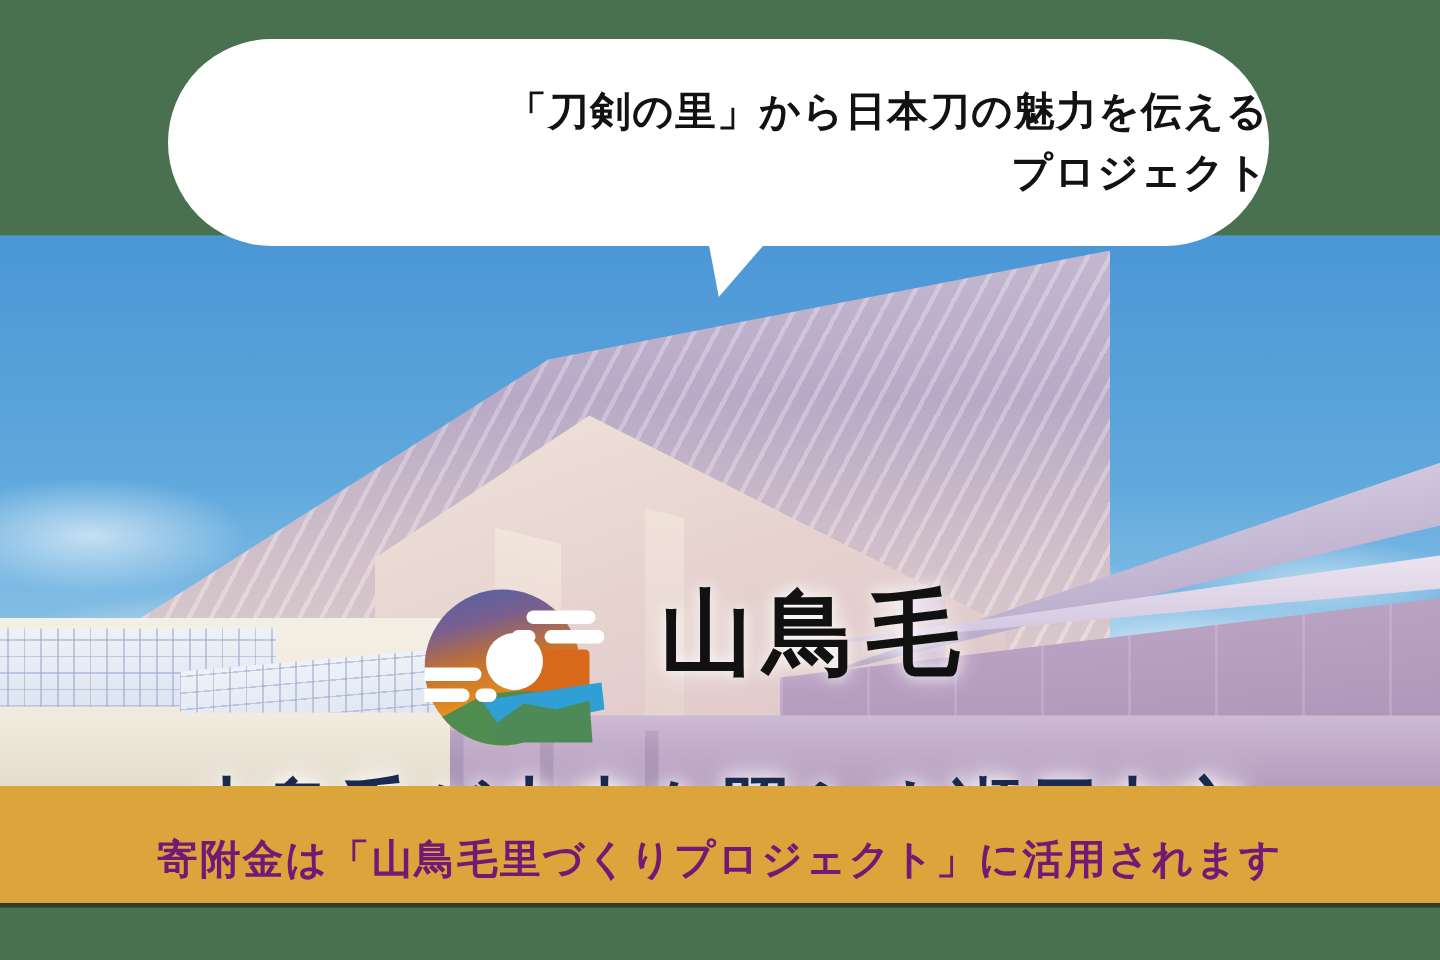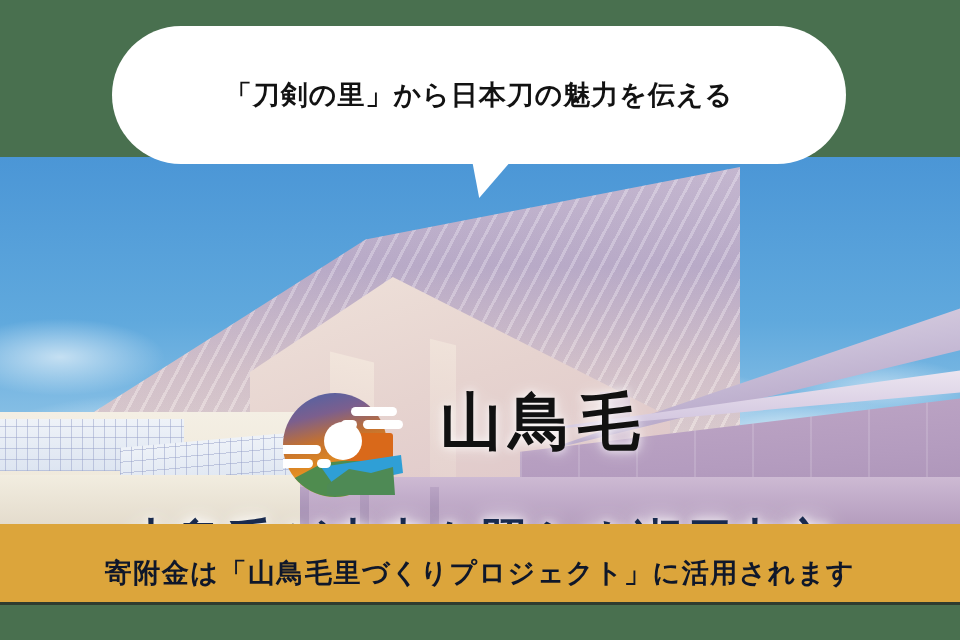--- a/index.html
+++ b/index.html
@@ -93,30 +93,30 @@
     font-family:"DejaVu Sans","Liberation Sans",sans-serif;
     text-shadow:0 0 10px rgba(255,255,255,.9),0 0 20px rgba(255,255,255,.7),0 0 30px rgba(255,255,255,.5);}
 
   
   .katana{position:absolute;left:0;top:157px;width:960px;height:367px;pointer-events:none;}
 
   
   .bubble{position:absolute;left:112px;top:26px;width:734px;height:138px;
     background:#fff;border-radius:69px;z-index:20;}
   .bubble-text{position:absolute;inset:0;display:flex;flex-direction:column;
-    align-items:center;justify-content:center;gap:4px;
+    align-items:flex-end;justify-content:center;gap:4px;
     font-size:27px;font-weight:700;color:#121212;letter-spacing:1px;line-height:1.38;
     font-family:"DejaVu Sans","Liberation Sans",sans-serif;text-align:center;}
   .bubble-tail{position:absolute;left:472px;top:160px;width:40px;height:38px;z-index:19;
     background:#fff;clip-path:polygon(0% 0%, 100% 0%, 18% 100%);}
 
   
   .gold{position:absolute;left:0;top:524px;width:960px;height:78px;background:#dca53b;
     display:flex;align-items:center;justify-content:center;z-index:5;}
-  .gold-text{font-size:27px;font-weight:700;color:#0f172a;letter-spacing:1.5px;
+  .gold-text{font-size:27px;font-weight:700;color:#701a75;letter-spacing:1.5px;
     font-family:"DejaVu Sans","Liberation Sans",sans-serif;margin-top:20px;}
   .rule{position:absolute;left:0;top:602px;width:960px;height:3px;background:#2f3c2f;z-index:6;}
   .footer{position:absolute;left:0;top:605px;width:960px;height:35px;background:#49704f;z-index:5;}
 </style>
 </head>
 <body>
 
 <div id="stage">
 
   <div class="photo">
@@ -215,20 +215,21 @@
       <circle cx="72" cy="280" r="5" fill="#1c1c1c"></circle>
       <circle cx="118" cy="292" r="3.4" fill="#f2f2f2"></circle>
     </svg>
   </div>
 
   <div class="bubble-tail"></div>
 
   <div class="bubble">
     <div class="bubble-text">
       <span>「刀剣の里」から日本刀の魅力を伝える</span>
+      <span>プロジェクト</span>
     </div>
   </div>
 
   <div class="gold">
     <span class="gold-text">寄附金は「山鳥毛里づくりプロジェクト」に活用されます</span>
   </div>
   <div class="rule"></div>
   <div class="footer"></div>
 
 </div>

